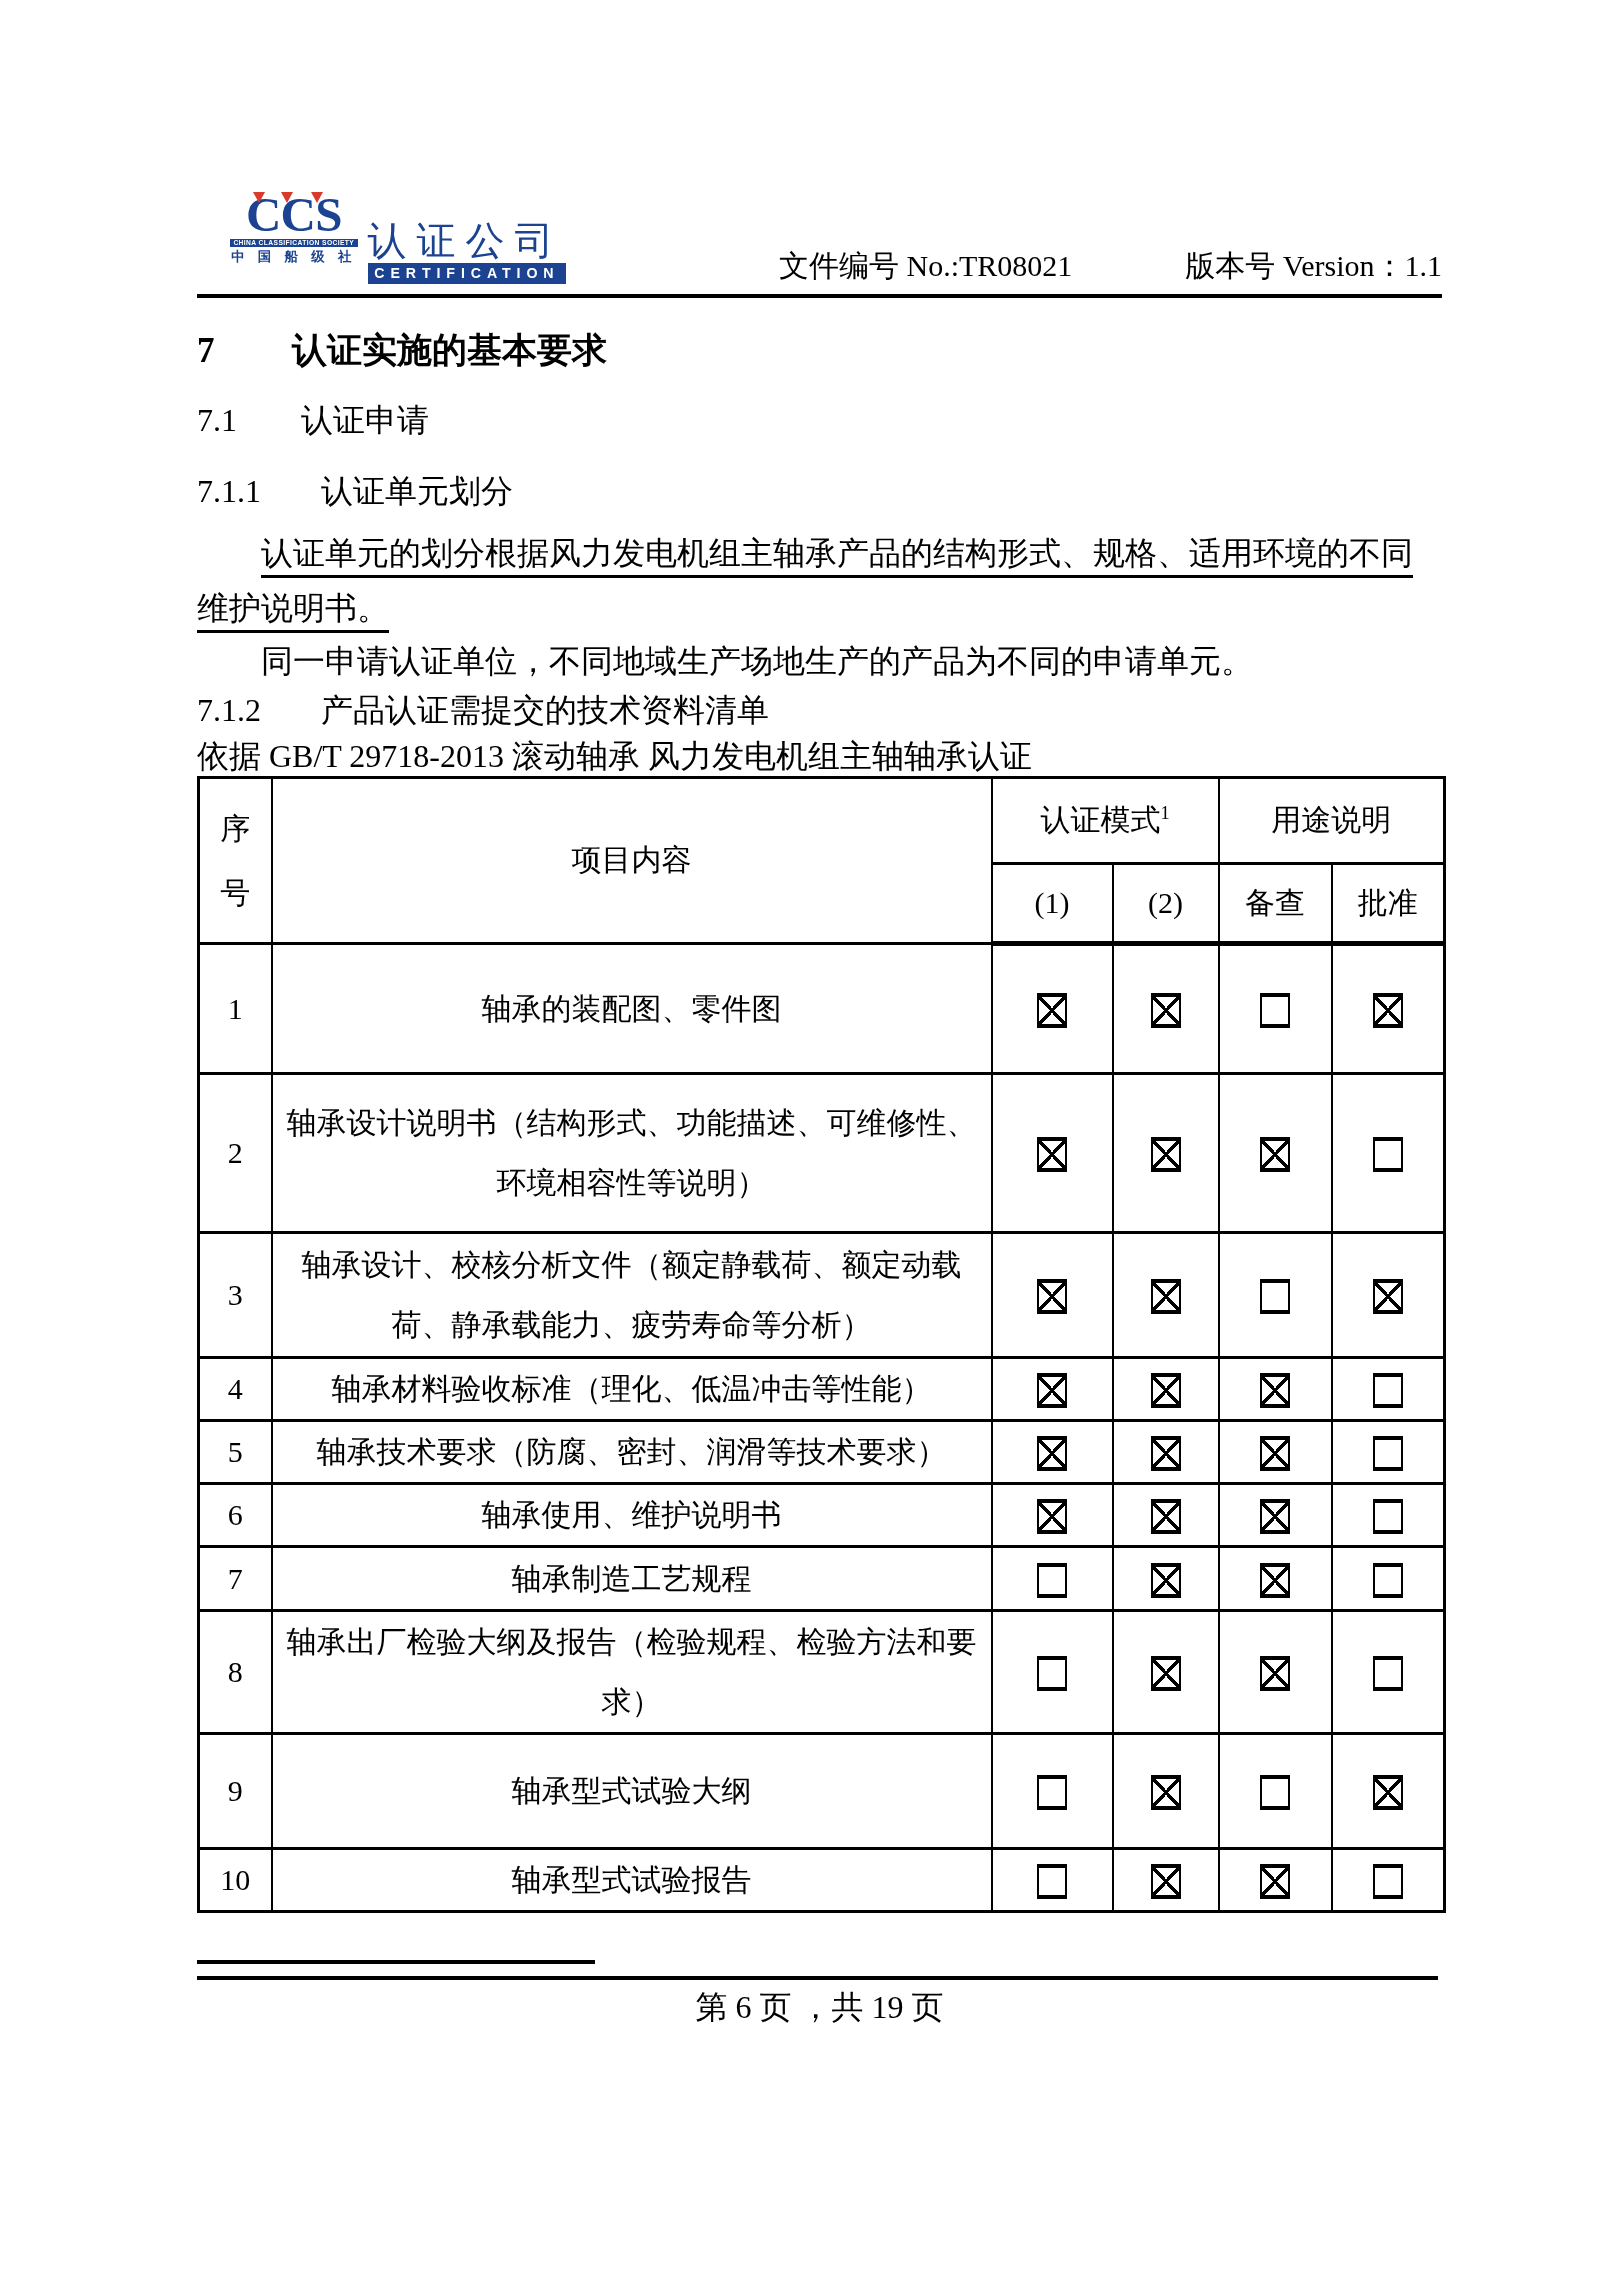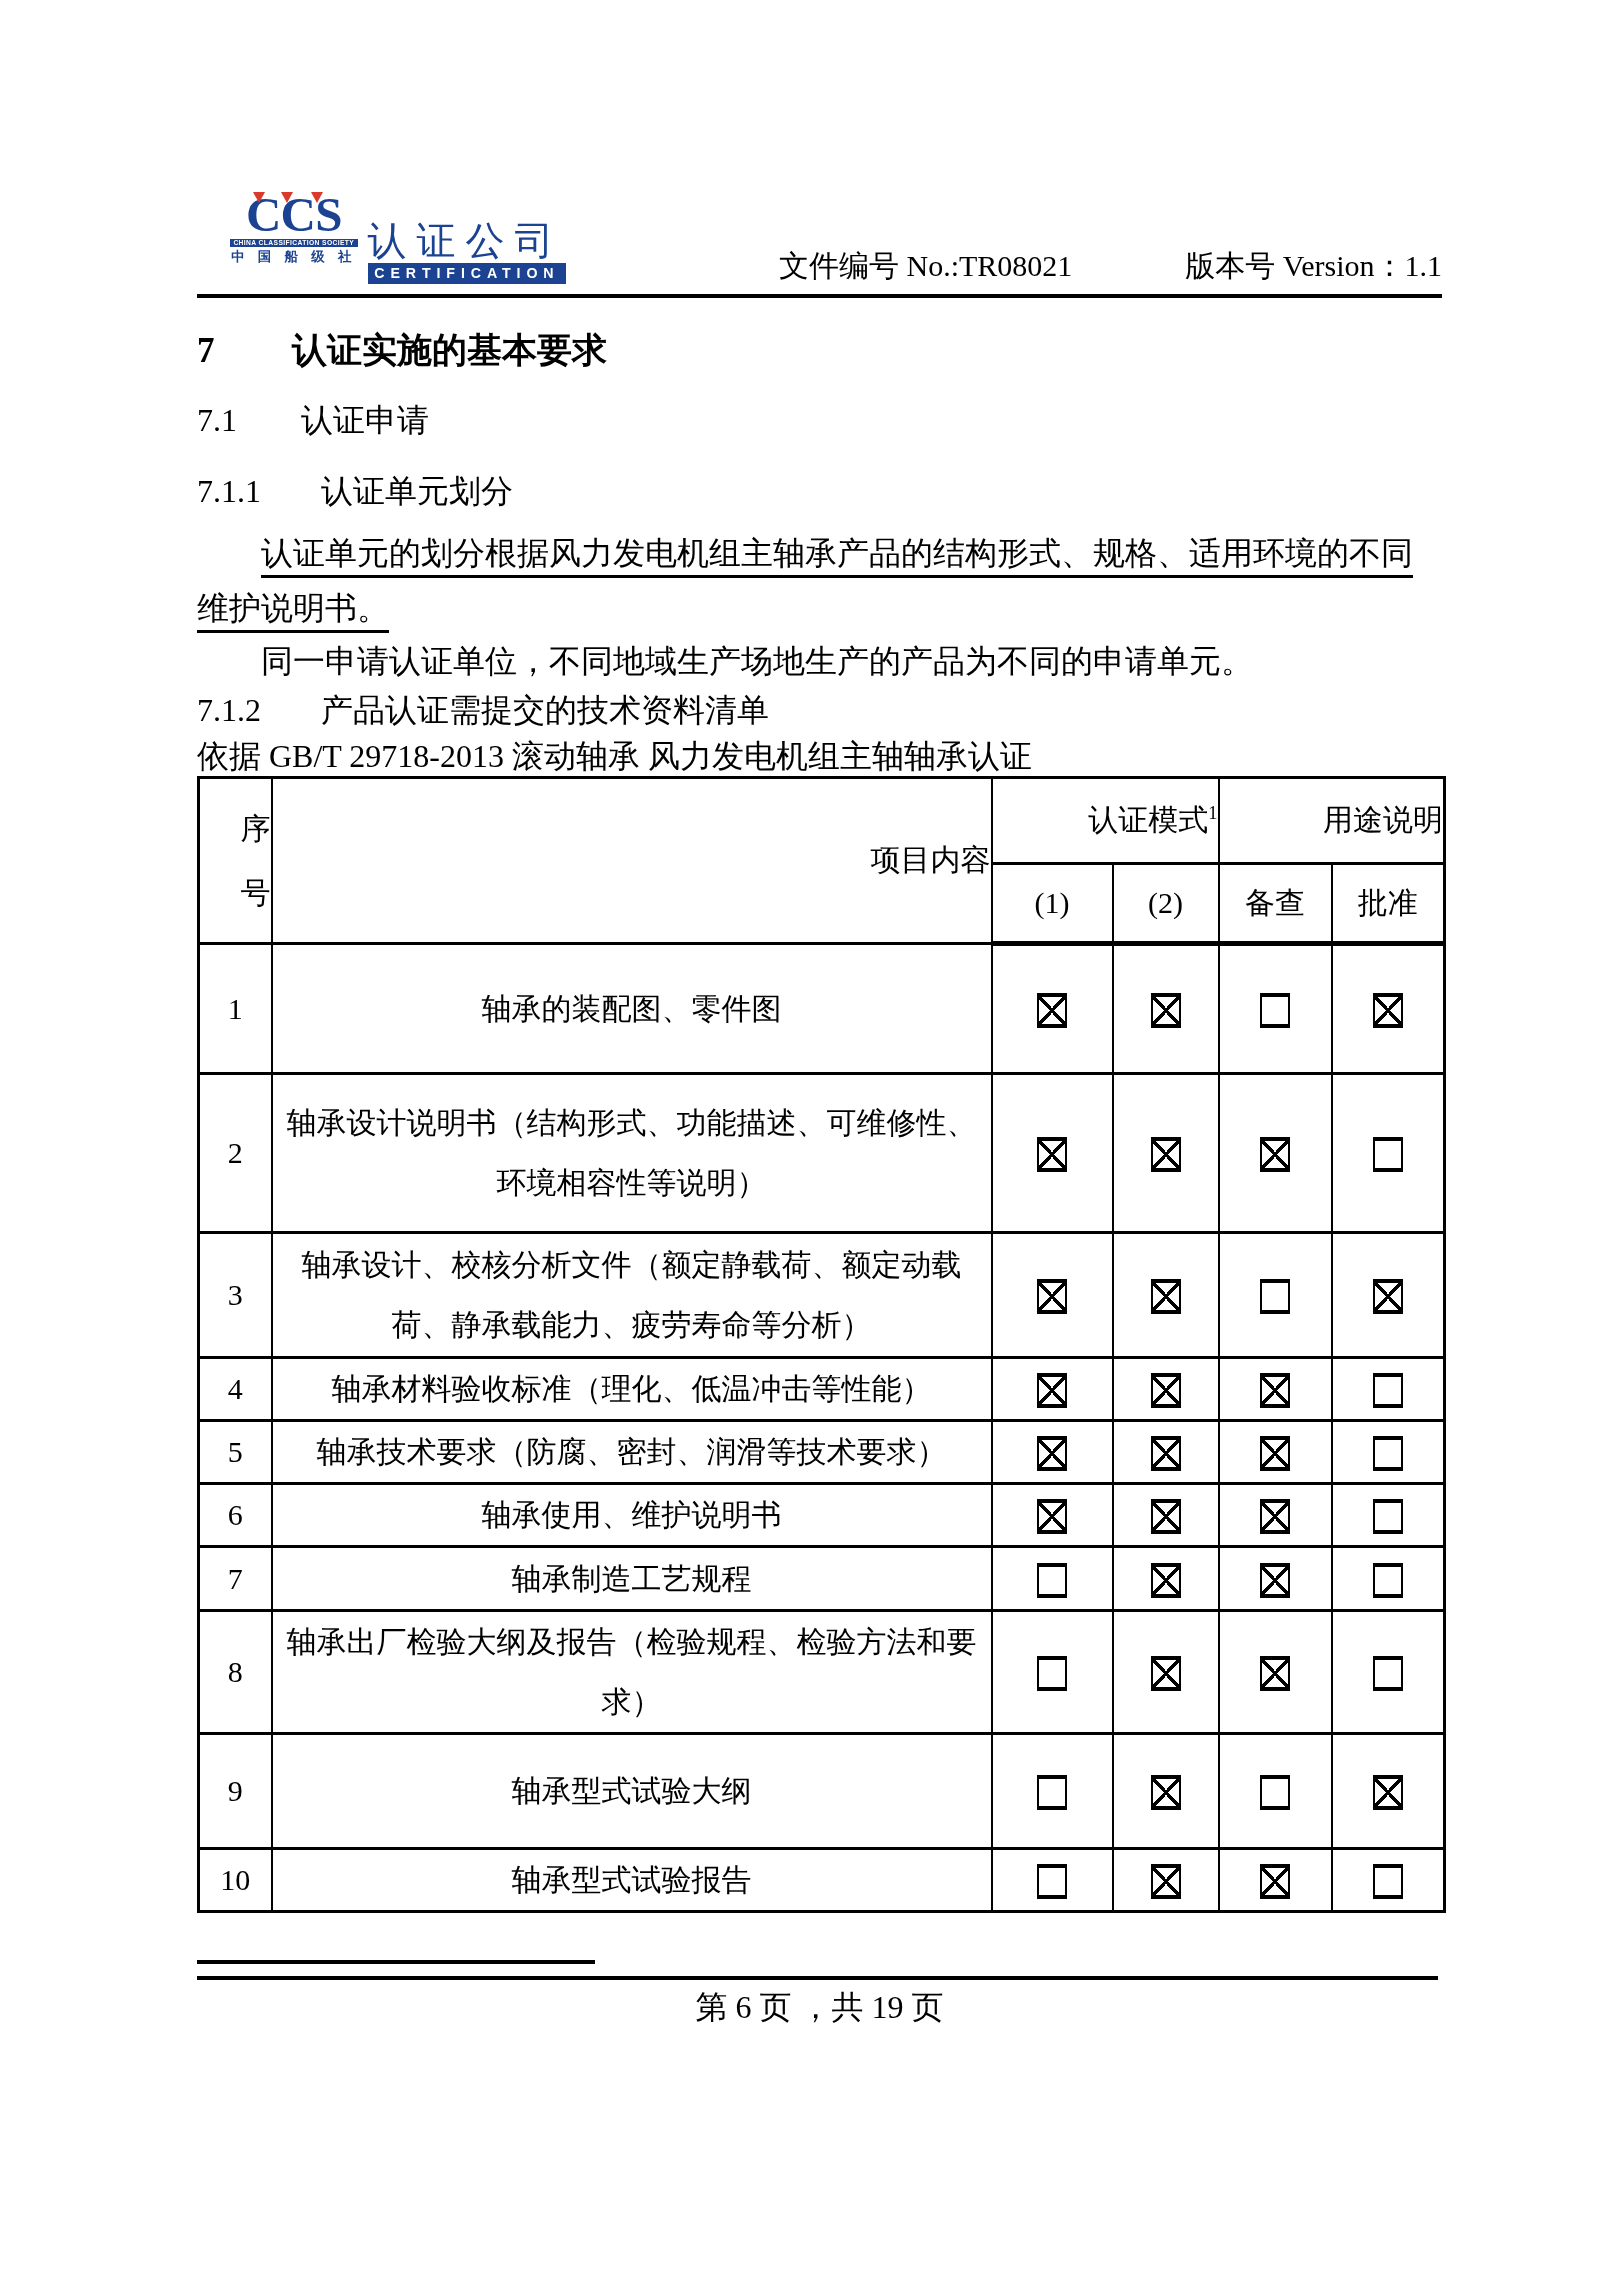--- a/index.html
+++ b/index.html
@@ -95,21 +95,21 @@
     width:1245px;margin-top:3.4px;
     font-size:30px;
   }
   table.req th,table.req td{
     border:2.5px solid var(--ink);
     border-top-width:3.4px;border-bottom-width:3.4px;
     padding:0;vertical-align:middle;text-align:center;
     font-weight:normal;overflow:hidden;
   }
   table.req{border:3.4px solid var(--ink);}
-  thead tr.h1 th{height:83px;text-align:right;}
+  thead tr.h1 th{height:83px;}
   thead tr.h2 th{height:76px;border-bottom-width:5px;}
   th.no-head span{display:inline-block;width:34px;line-height:64px;}
   th.item-head,td.c-item{text-align:left;padding-left:17px;padding-right:11.7px;}
   td.c-item{line-height:60px;}
   sup.hsup{font-size:18.4px;vertical-align:super;line-height:0;}
   tbody tr:nth-child(1){height:130px;}
   tbody tr:nth-child(2){height:159px;}
   tbody tr:nth-child(3){height:125px;}
   tbody tr:nth-child(4){height:63px;}
   tbody tr:nth-child(5){height:62px;}

